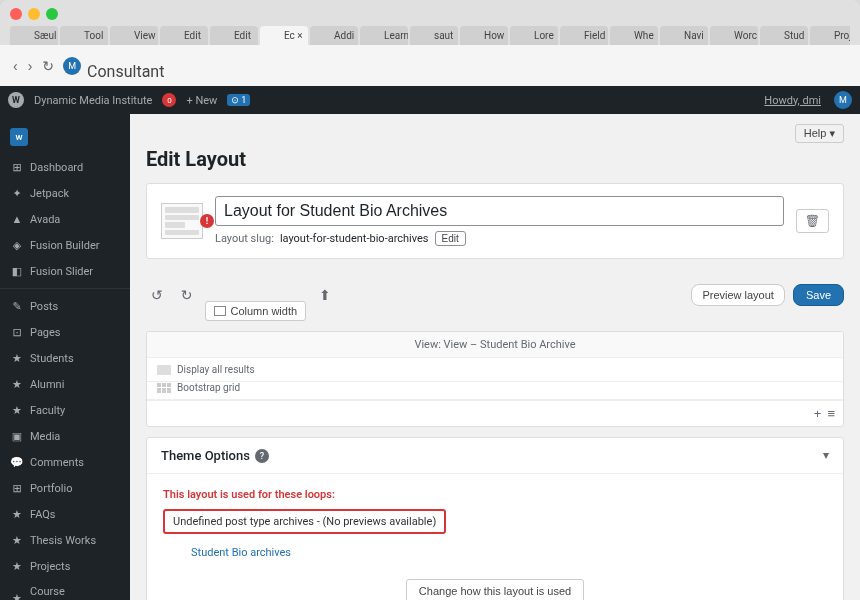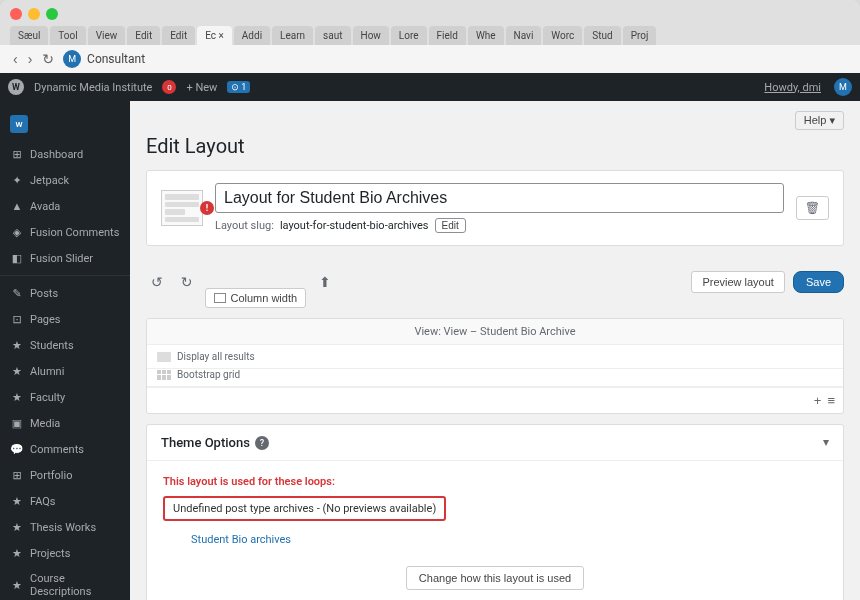--- a/index.html
+++ b/index.html
@@ -6,21 +6,21 @@
     body { font-family: -apple-system, BlinkMacSystemFont, "Segoe UI", Roboto, sans-serif; background: #e8e8e8; font-size: 13px; }
 
     
     .browser-chrome { background: #e0e0e0; border-radius: 8px 8px 0 0; padding: 8px 10px 0; }
     .browser-traffic { display: flex; gap: 6px; margin-bottom: 6px; }
     .traffic-btn { width: 12px; height: 12px; border-radius: 50%; border: none; cursor: pointer; }
     .traffic-close { background: #ff5f57; }
     .traffic-min { background: #febc2e; }
     .traffic-max { background: #28c840; }
     .browser-tabs { display: flex; gap: 2px; overflow: hidden; font-size: 10px; }
-    .browser-tab { background: #d0d0d0; padding: 4px 8px; border-radius: 4px 4px 0 0; white-space: nowrap; max-width: 90px; overflow: hidden; text-overflow: ellipsis; color: #444; }
+    .browser-tab { background: #d0d0d0; padding: 4px 24px; border-radius: 4px 4px 0 0; white-space: nowrap; max-width: 90px; overflow: hidden; text-overflow: ellipsis; color: #444; }
     .browser-tab.active { background: #f5f5f5; }
     .browser-addressbar { background: #f5f5f5; display: flex; align-items: center; padding: 4px 8px; gap: 6px; }
     .browser-url { flex: 1; background: white; border: 1px solid #ccc; border-radius: 4px; padding: 2px 8px; font-size: 11px; color: #333; }
     .browser-nav { display: flex; gap: 4px; }
     .browser-nav-btn { background: none; border: none; color: #666; font-size: 14px; cursor: pointer; padding: 0 3px; }
 
     
     .wp-wrapper { display: flex; background: #f1f1f1; min-height: 520px; }
 
     
@@ -39,42 +39,42 @@
     .sidebar-separator { height: 1px; background: #2c3338; margin: 4px 0; }
 
     
     .wp-main { flex: 1; padding: 10px 16px; background: #f1f1f1; overflow: auto; }
 
     
     .help-bar { display: flex; justify-content: flex-end; margin-bottom: 4px; }
     .help-btn { background: #f1f1f1; border: 1px solid #ccc; border-radius: 3px; padding: 2px 8px; font-size: 11px; cursor: pointer; color: #444; }
 
     
-    .page-title { font-size: 20px; font-weight: 400; color: #1d2327; margin-bottom: 12px; }
+    .page-title { font-size: 20px; font-weight: 700; color: #1d2327; margin-bottom: 12px; }
 
     
     .layout-name-section { background: white; border: 1px solid #ddd; border-radius: 3px; padding: 12px 14px; margin-bottom: 10px; display: flex; align-items: center; gap: 12px; position: relative; }
     .layout-thumbnail { width: 42px; height: 36px; border: 1px solid #ccc; background: #f9f9f9; display: flex; flex-direction: column; gap: 2px; padding: 3px; flex-shrink: 0; }
     .thumb-row { height: 6px; background: #ddd; border-radius: 1px; }
     .thumb-row.full { width: 100%; }
     .thumb-row.half { width: 60%; }
     .layout-name-input-wrap { flex: 1; }
     .layout-name-input { width: 100%; border: 1px solid #8c8f94; border-radius: 3px; padding: 5px 8px; font-size: 16px; color: #1d2327; }
     .layout-slug-row { display: flex; align-items: center; gap: 6px; margin-top: 5px; font-size: 11px; color: #646970; }
     .slug-value { color: #1d2327; }
     .slug-edit-btn { background: none; border: 1px solid #8c8f94; border-radius: 3px; padding: 1px 6px; font-size: 10px; cursor: pointer; color: #444; }
     .info-dot { position: absolute; left: 53px; bottom: 30px; width: 14px; height: 14px; background: #d63638; border-radius: 50%; display: flex; align-items: center; justify-content: center; color: white; font-size: 9px; font-weight: bold; }
     .delete-btn { background: none; border: 1px solid #ccc; border-radius: 3px; padding: 4px 8px; cursor: pointer; color: #646970; font-size: 12px; margin-left: auto; }
 
     
     .layout-toolbar { display: flex; align-items: center; gap: 8px; margin-bottom: 10px; }
     .toolbar-btn { background: none; border: none; cursor: pointer; color: #646970; font-size: 14px; padding: 3px 5px; }
     .column-width-btn { background: white; border: 1px solid #ccc; border-radius: 3px; padding: 3px 8px; font-size: 11px; cursor: pointer; display: flex; align-items: center; gap: 4px; color: #444; margin-top: 32px; }
     .toolbar-spacer { flex: 1; }
-    .preview-btn { background: white; border: 1px solid #ccc; border-radius: 3px; padding: 4px 10px; font-size: 11px; cursor: pointer; color: #444; }
+    .preview-btn { background: white; border: 1px solid #ccc; border-radius: 8px; padding: 4px 10px; font-size: 11px; cursor: pointer; color: #444; }
     .save-btn { background: #2271b1; border: 1px solid #135e96; border-radius: 8px; padding: 4px 12px; font-size: 11px; cursor: pointer; color: white; font-weight: 500; }
 
     
     .layout-preview { background: white; border: 1px solid #ddd; border-radius: 3px; margin-bottom: 10px; overflow: hidden; }
     .layout-preview-header { text-align: center; padding: 6px; font-size: 11px; color: #646970; background: #f9f9f9; border-bottom: 1px solid #eee; }
     .layout-preview-controls { display: flex; align-items: center; gap: 6px; padding: 6px 10px; border-bottom: 1px solid #eee; }
     .preview-control-icon { width: 14px; height: 10px; background: #ddd; border-radius: 1px; }
     .preview-control-text { font-size: 10px; color: #646970; }
     .preview-grid { display: flex; gap: 1px; padding: 6px 10px; }
     .preview-cell { flex: 1; border: 1px solid #ddd; padding: 6px 4px; text-align: center; font-size: 10px; color: #646970; background: #fafafa; }
@@ -127,21 +127,21 @@
     </div>
   </div>
 
   <div class="browser-addressbar" style="background:#f5f5f5; padding:5px 10px; display:flex; align-items:center; gap:6px;">
     <div class="browser-nav">
       <button class="browser-nav-btn">‹</button>
       <button class="browser-nav-btn">›</button>
       <button class="browser-nav-btn">↻</button>
     </div>
     <span style="width:18px;height:18px;background:#2271b1;border-radius:50%;display:flex;align-items:center;justify-content:center;color:white;font-size:9px;">M</span>
-    <span style="font-size:12px;color:#444;">Consultant</span>
+    <span style="font-size:16px;color:#444;margin-top:12px;">Consultant</span>
   </div>
 
   <div class="wp-admin-bar">
     <div class="wp-admin-bar-item">
       <div class="wp-logo">W</div>
     </div>
     <div class="wp-admin-bar-item">Dynamic Media Institute</div>
     <div class="wp-admin-bar-item">
       <span style="background:#d63638;color:white;border-radius:50%;width:14px;height:14px;display:inline-flex;align-items:center;justify-content:center;font-size:8px;">0</span>
     </div>
@@ -167,21 +167,21 @@
       <div class="sidebar-item">
         <span class="sidebar-icon">✦</span>
         <span>Jetpack</span>
       </div>
       <div class="sidebar-item">
         <span class="sidebar-icon">▲</span>
         <span>Avada</span>
       </div>
       <div class="sidebar-item">
         <span class="sidebar-icon">◈</span>
-        <span>Fusion Comments</span>
+        <span>Fusion Builder</span>
       </div>
       <div class="sidebar-item">
         <span class="sidebar-icon">◧</span>
         <span>Fusion Slider</span>
       </div>
       <div class="sidebar-separator"></div>
       <div class="sidebar-item">
         <span class="sidebar-icon">✎</span>
         <span>Posts</span>
       </div>

